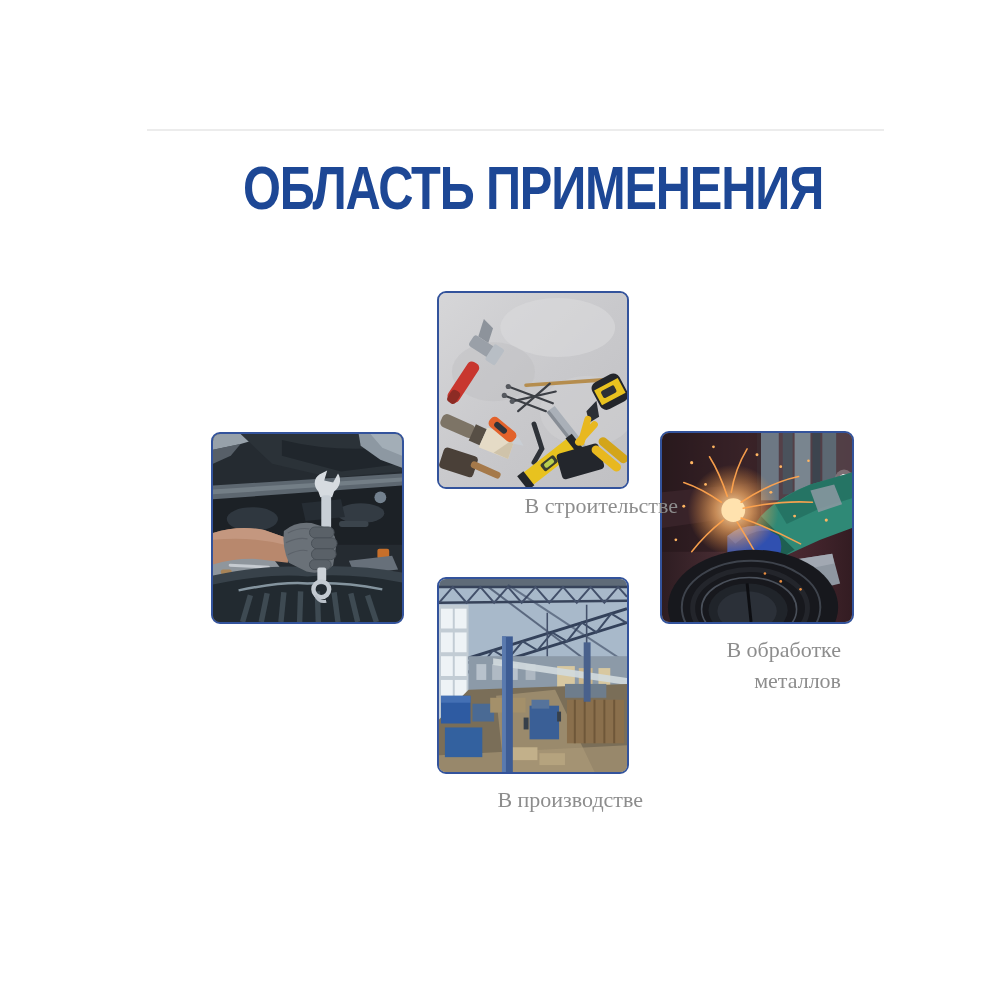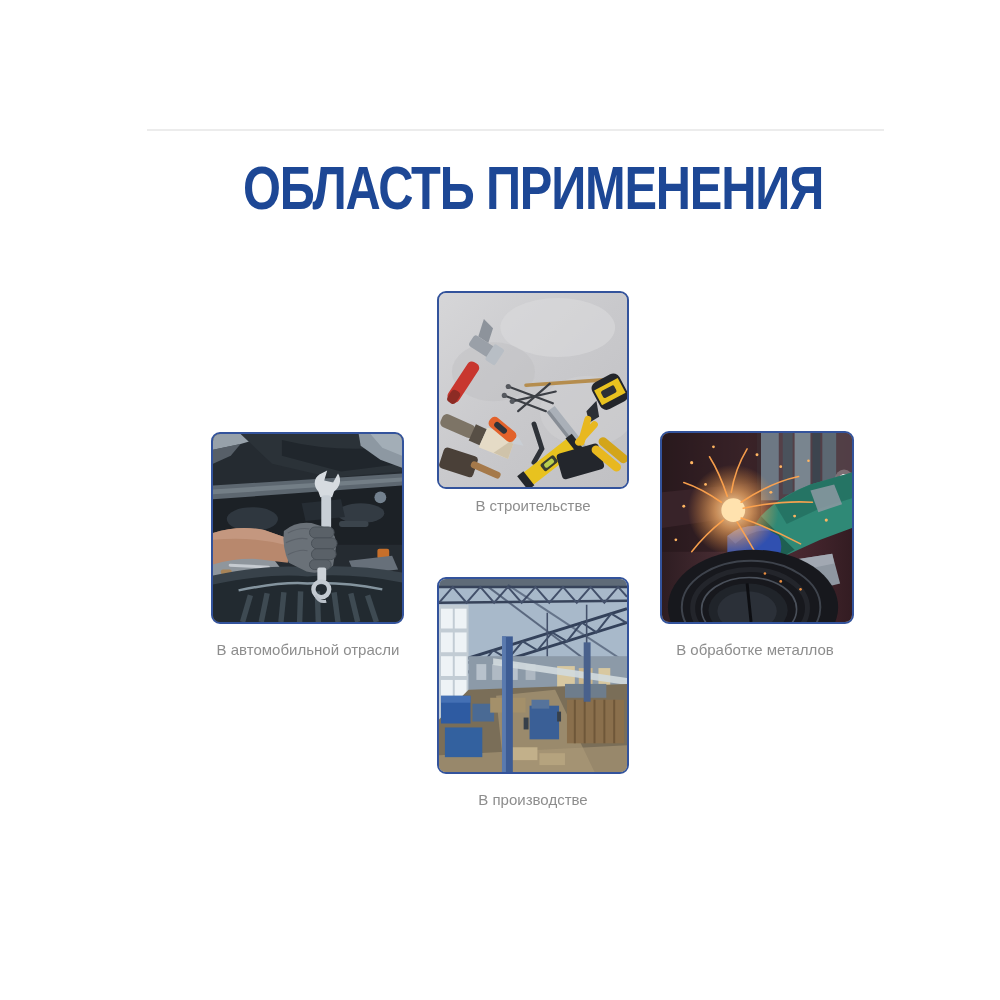--- a/index.html
+++ b/index.html
@@ -19,21 +19,21 @@
   .photo{
     position:absolute;box-sizing:border-box;border:2.5px solid #33539c;border-radius:9px;
     overflow:hidden;background:#cccccc;
   }
   .photo svg{display:block;width:100%;height:100%;}
   .photo-construction{left:404px;top:291px;width:192px;height:198px;}
   .photo-automotive{left:178px;top:432px;width:193px;height:192px;}
   .photo-metalworking{left:627px;top:431px;width:194px;height:193px;}
   .photo-manufacturing{left:404px;top:577px;width:192px;height:197px;}
   .caption{
-    position:absolute;text-align:center;color:#8d8d8d;font-size:15px;line-height:31px;
+    position:absolute;text-align:right;color:#8d8d8d;font-size:22px;line-height:31px;font-family:Liberation Serif, serif;
   }
   .cap-construction{left:355px;top:490px;width:290px;}
   .cap-automotive{left:169px;top:634px;width:212px;}
   .cap-metalworking{left:636px;top:634px;width:172px;}
   .cap-manufacturing{left:390px;top:784px;width:220px;}
 </style>
 </head>
 <body>
 
 <div class="canvas">
@@ -357,17 +357,16 @@
       </g>
       <g>
         <rect x="64" y="58" width="11" height="137" fill="#3d5c94"></rect>
         <rect x="64" y="58" width="4" height="137" fill="#5a7aae"></rect>
         <rect x="147" y="64" width="7" height="60" fill="#49618c"></rect>
       </g>
     </svg>
   </div>
 
   <div class="caption cap-construction">В строительстве</div>
-  <div class="caption cap-automotive">В автомобильной отрасли</div>
   <div class="caption cap-manufacturing">В производстве</div>
   <div class="caption cap-metalworking">В обработке металлов</div>
 
 </div>
 
 </body></html>

